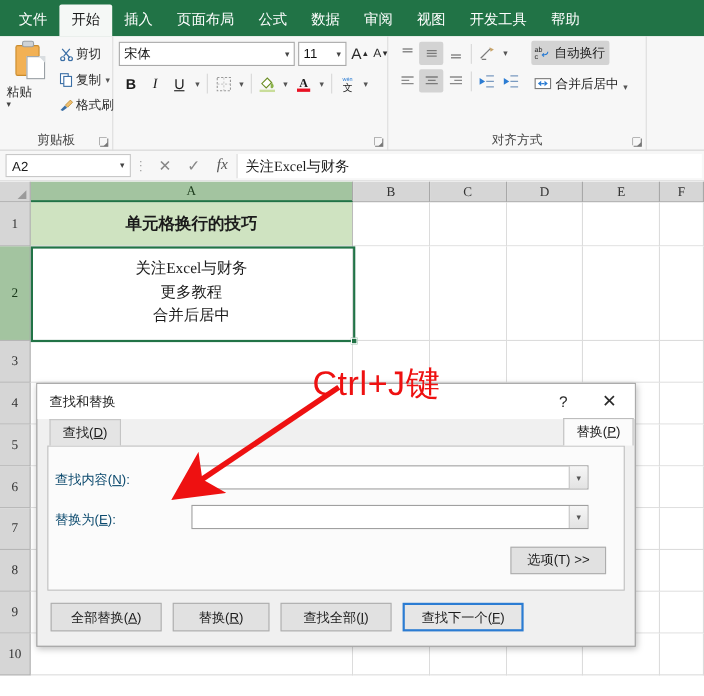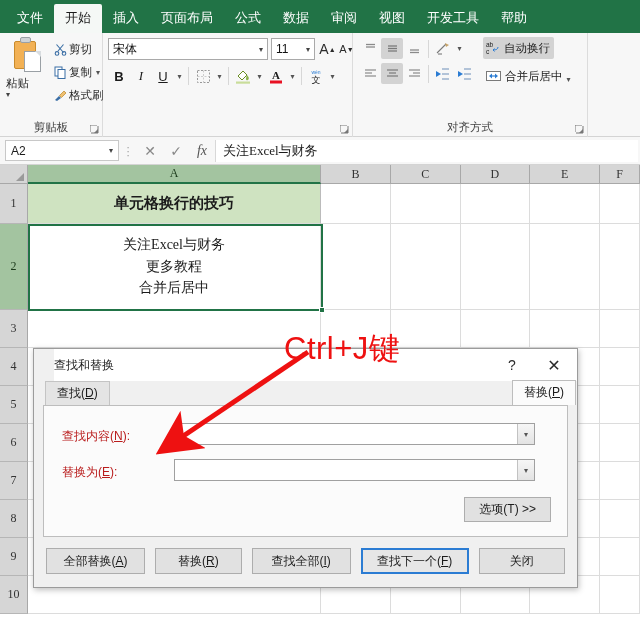--- a/index.html
+++ b/index.html
@@ -286,22 +286,22 @@
     position: absolute;
     left: 33px; top: 348px;
     width: 545px; height: 240px;
     background: #f0f0f0;
     border: 1px solid #9b9b9b;
     box-shadow: 1px 2px 6px rgba(0,0,0,0.25);
   }
   #dlg-titlebar {
     height: 32px; background: #ffffff;
     display: flex; align-items: center;
+    padding-left: 11px;
     position: relative;
-    margin-left: 20px;
   }
   #dlg-title { font-size: 12px; color: #1b1b1b; }
   #dlg-help, #dlg-close {
     position: absolute; top: 0; height: 32px; width: 42px;
     display: flex; align-items: center; justify-content: center;
     color: #2b2b2b;
   }
   #dlg-help { right: 44px; font-size: 14px; }
   #dlg-close { right: 2px; font-size: 16px; font-weight: 300; }
 
@@ -317,22 +317,22 @@
   .dtab.active { background: #fbfbfb; border-color: #bdbdbd; padding-bottom: 5px; }
 
   #dlg-panel {
     margin: 0 9px;
     background: #fbfbfb;
     border: 1px solid #bdbdbd;
     height: 132px;
     position: relative;
   }
   .fld-label {
-    position: absolute; left: 18px;
-    font-size: 12px; color: #b91c1c;
+    position: absolute; left: 6px;
+    font-size: 12px; color: #0c4a6e;
   }
   .fld-input {
     position: absolute; left: 130px;
     width: 361px; height: 22px;
     background: #fff; border: 1px solid #a0a0a0;
     display: flex;
   }
   .fld-input .body { flex: 1; }
   .fld-input .dd {
     width: 17px;
@@ -807,21 +807,20 @@
     </div>
 
     <div id="btn-options">选项(T) &gt;&gt;</div>
   </div>
 
   <div id="dlg-footer">
     <div class="dbtn" style="width:101px">全部替换(<span class="ua">A</span>)</div>
     <div class="dbtn" style="width:88px">替换(<span class="ua">R</span>)</div>
     <div class="dbtn" style="width:101px">查找全部(<span class="ua">I</span>)</div>
     <div class="dbtn focus" style="width:110px">查找下一个(<span class="ua">F</span>)</div>
-    <div class="dbtn last" style="width:88px">关闭</div>
   </div>
 
 </div>
 
 <div id="annot-text">Ctrl+J键</div>
 <svg id="annot-arrow" width="175" height="115">
   <defs>
     <marker id="ahead" markerWidth="9" markerHeight="9" refX="7" refY="4.5" orient="auto">
       <path d="M0,0 L9,4.5 L0,9 L2.2,4.5 Z" fill="#ee1111"></path>
     </marker>

